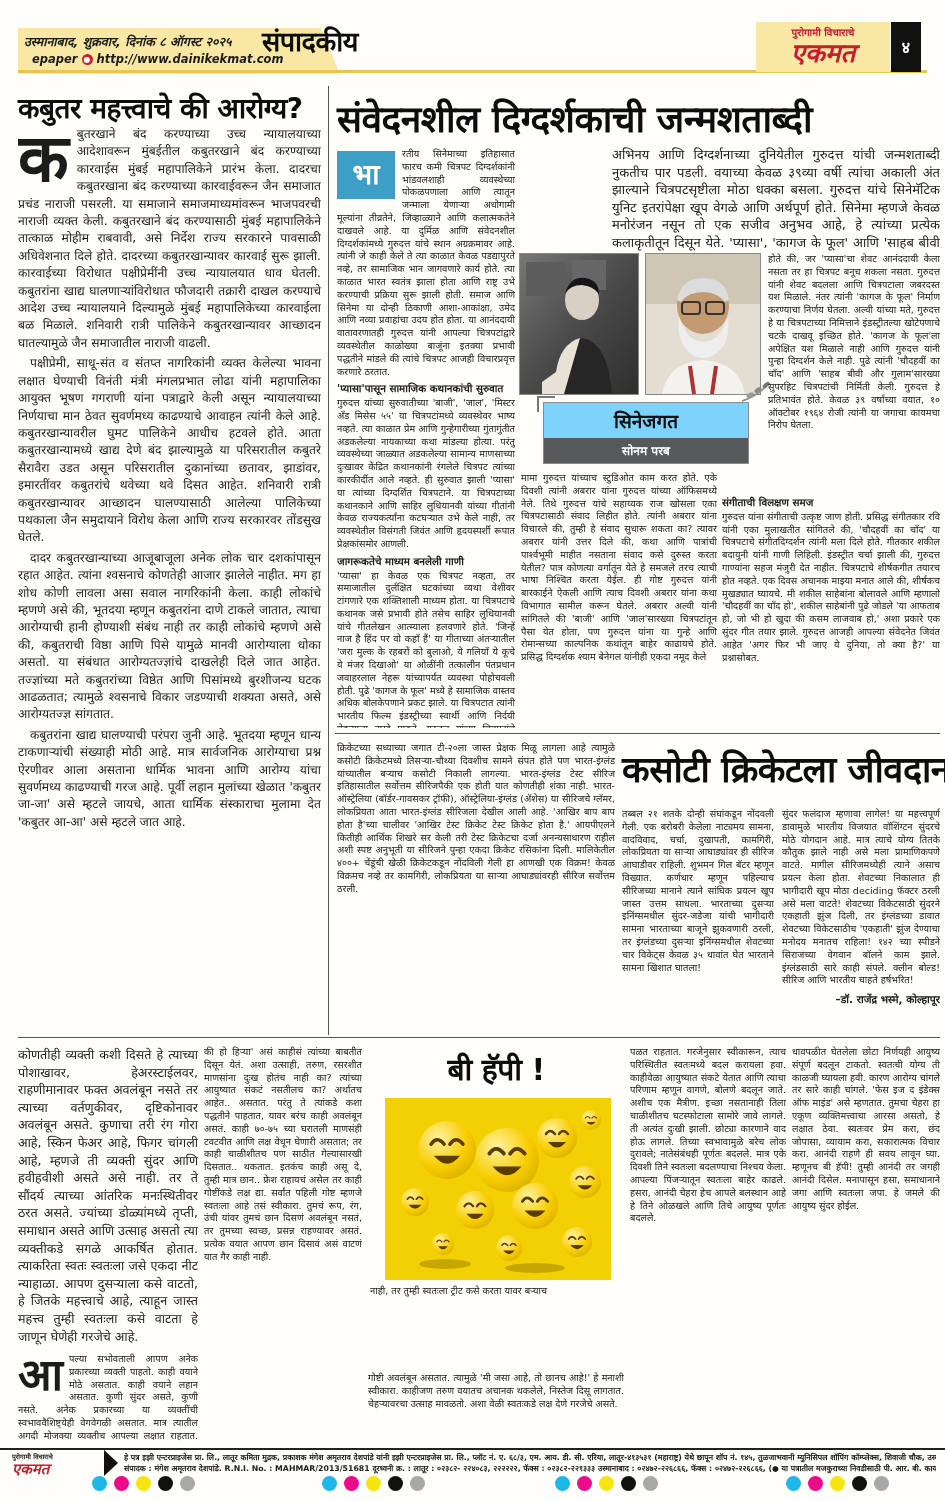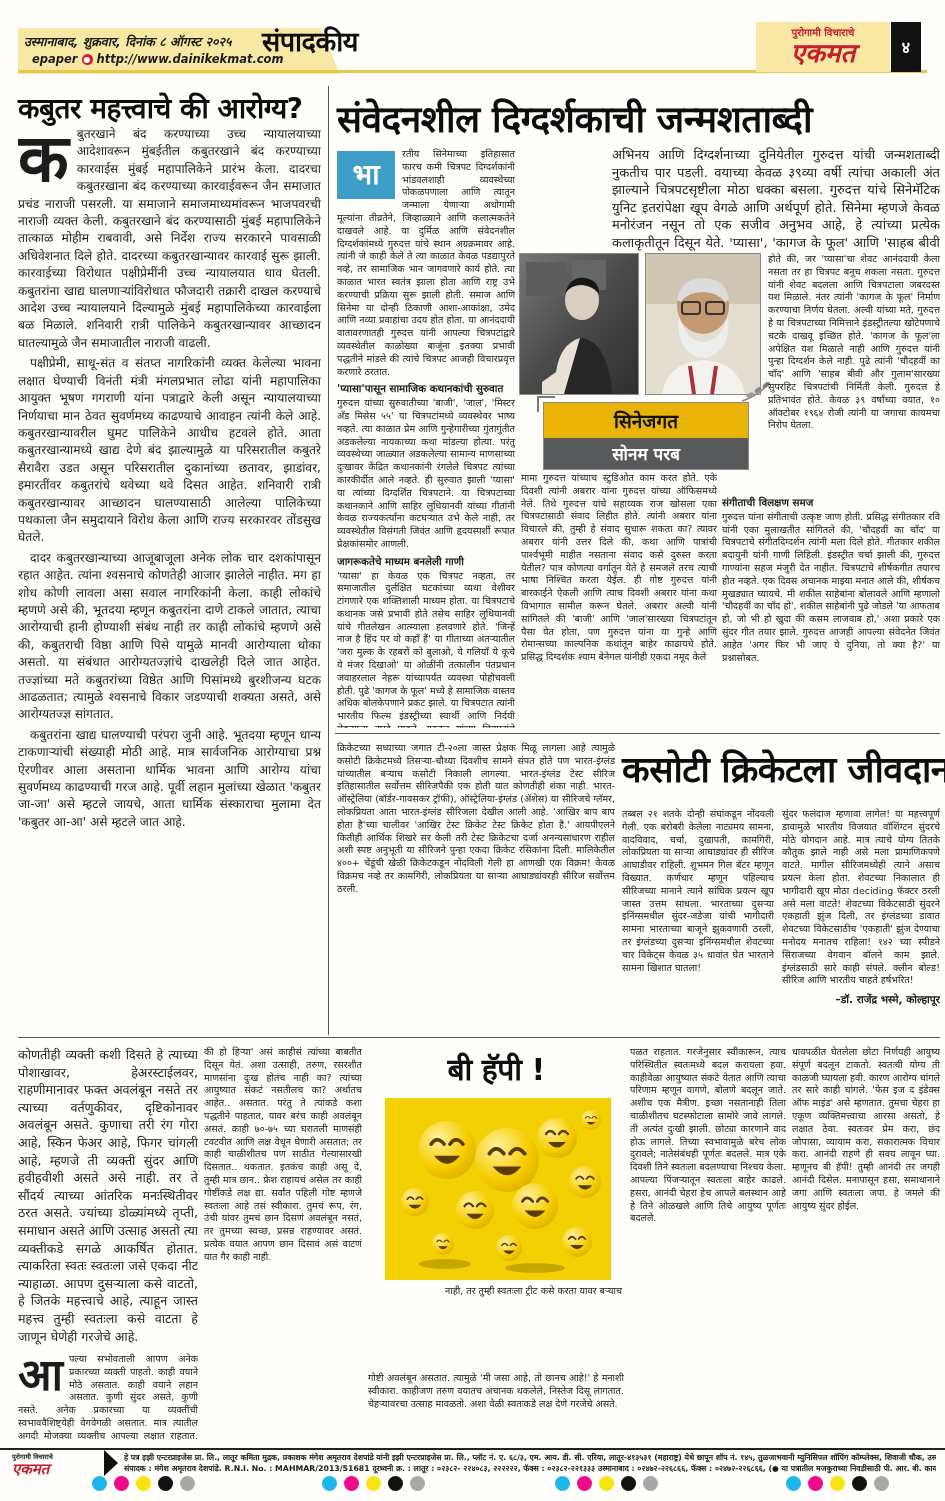--- a/index.html
+++ b/index.html
@@ -14,26 +14,26 @@
   p.noind{text-indent:0;}
   .headline{font-weight:800;color:#0d0d0d;letter-spacing:-0.5px;white-space:nowrap;}
   .subhead{font-weight:bold;font-size:10.3px;margin:4px 0 2px 0;}
   .dropcap{float:left;font-size:66px;line-height:58px;font-weight:bold;padding:4px 8px 0 0;}
   .dropcap2{float:left;font-size:44px;line-height:40px;font-weight:bold;padding:2px 6px 0 0;}
   .dropcap-box{float:left;width:58px;height:48px;background:#3d9ec6;color:#fff;font-size:28px;
         font-weight:bold;display:flex;align-items:center;justify-content:center;margin:3px 7px 2px 0;}
   .ystrip{background:#f9e7a4;clip-path:polygon(0 0,94% 0,100% 100%,0 100%);font-style:italic;}
   .rule{background:#555;}
   .yrule{background:#e9c64f;}
-  .feature-box{border:1.5px solid #8a8a8a;background:#eab308;text-align:center;position:relative;}
+  .feature-box{border:1.5px solid #8a8a8a;background:#7dd3fc;text-align:center;position:relative;}
   .feature-box .fb-title{font-size:19px;font-weight:800;padding:5px 0 4px 0;color:#111;}
-  .feature-box .fb-band{background:#58595b;color:#fff;font-size:17px;font-weight:bold;padding:4px 0;}
+  .feature-box .fb-band{background:#58595b;color:#fff;font-size:12px;font-weight:bold;padding:4px 0;}
   .corner{position:absolute;width:16px;height:14px;border-left:2px solid #777;border-top:2px solid #777;left:-7px;top:-7px;}
   .byline{font-weight:bold;font-size:10.5px;text-align:right;margin-top:5px;}
-  .caption{font-size:9.5px;text-align:right;}
+  .caption{font-size:9.5px;text-align:left;}
   .dotrow{display:flex;gap:7px;}
   .dot{width:15px;height:15px;border-radius:50%;}
   .photo{border:1px solid #888;background:#bbb;}
   .epaper-ic{display:inline-block;width:11px;height:11px;border-radius:50%;background:#cf1f2e;
         color:#fff;font-size:8px;line-height:11px;text-align:center;vertical-align:middle;font-weight:bold;}
 </style>
 </head>
 <body>
 
 <div id="page">

